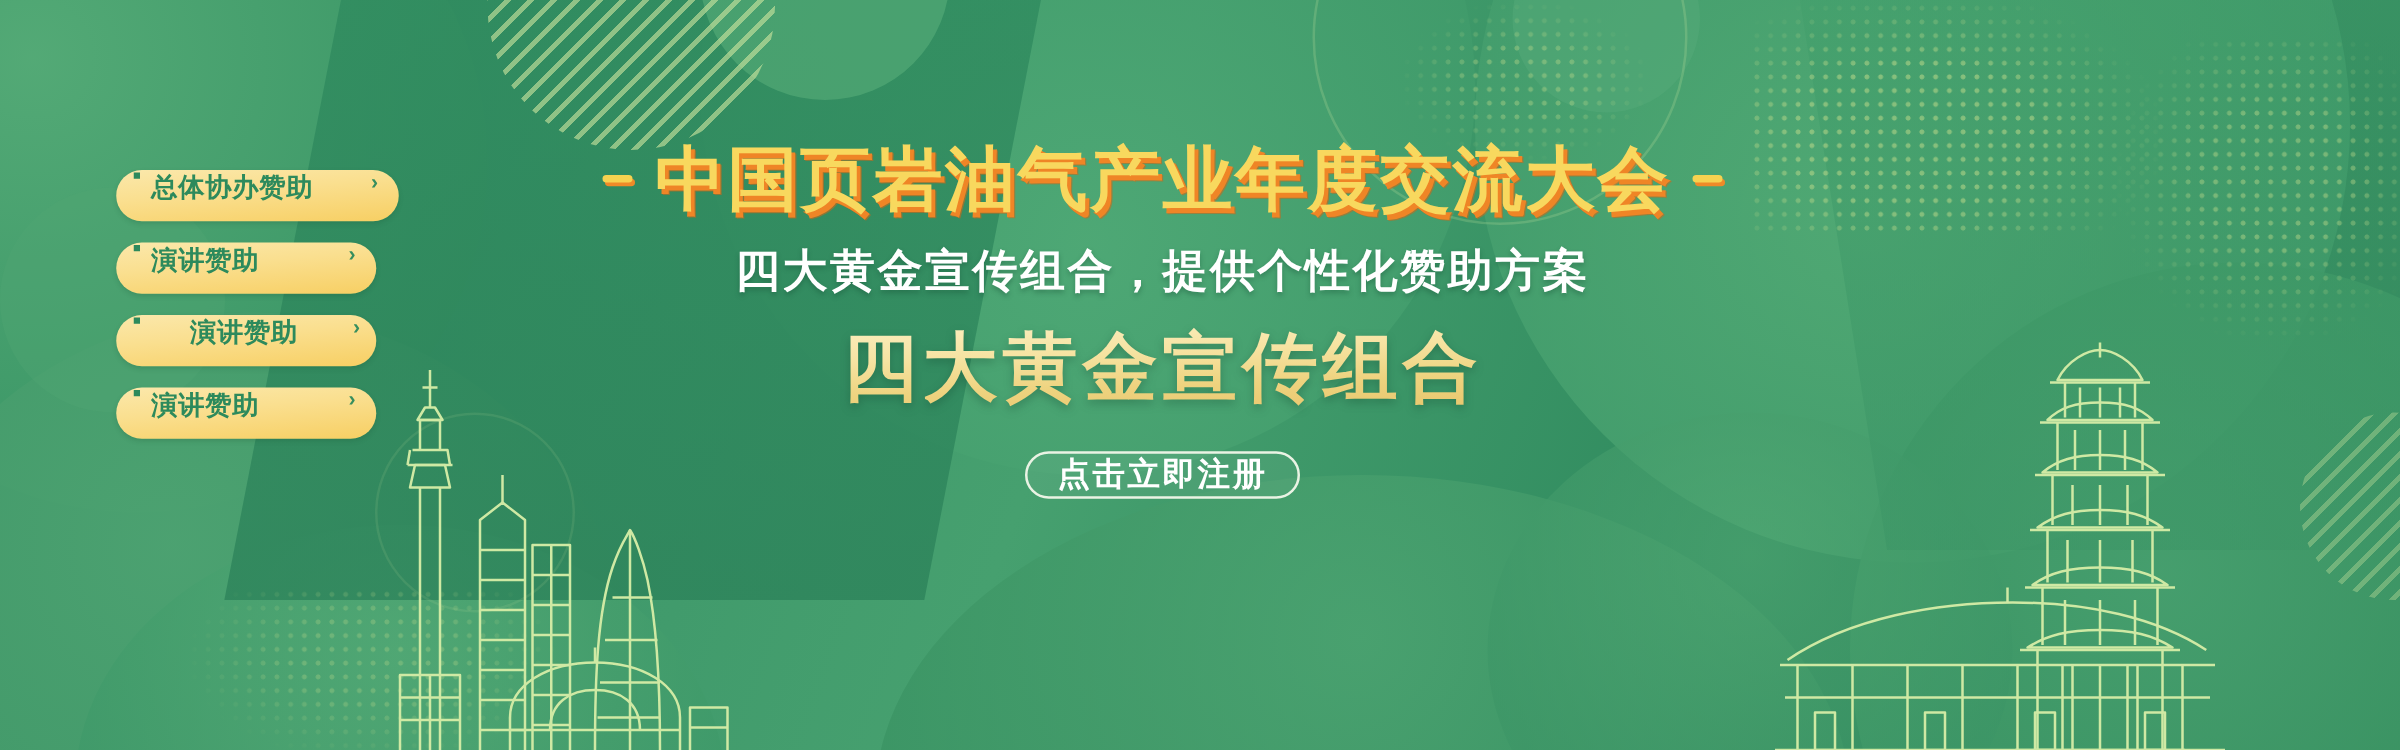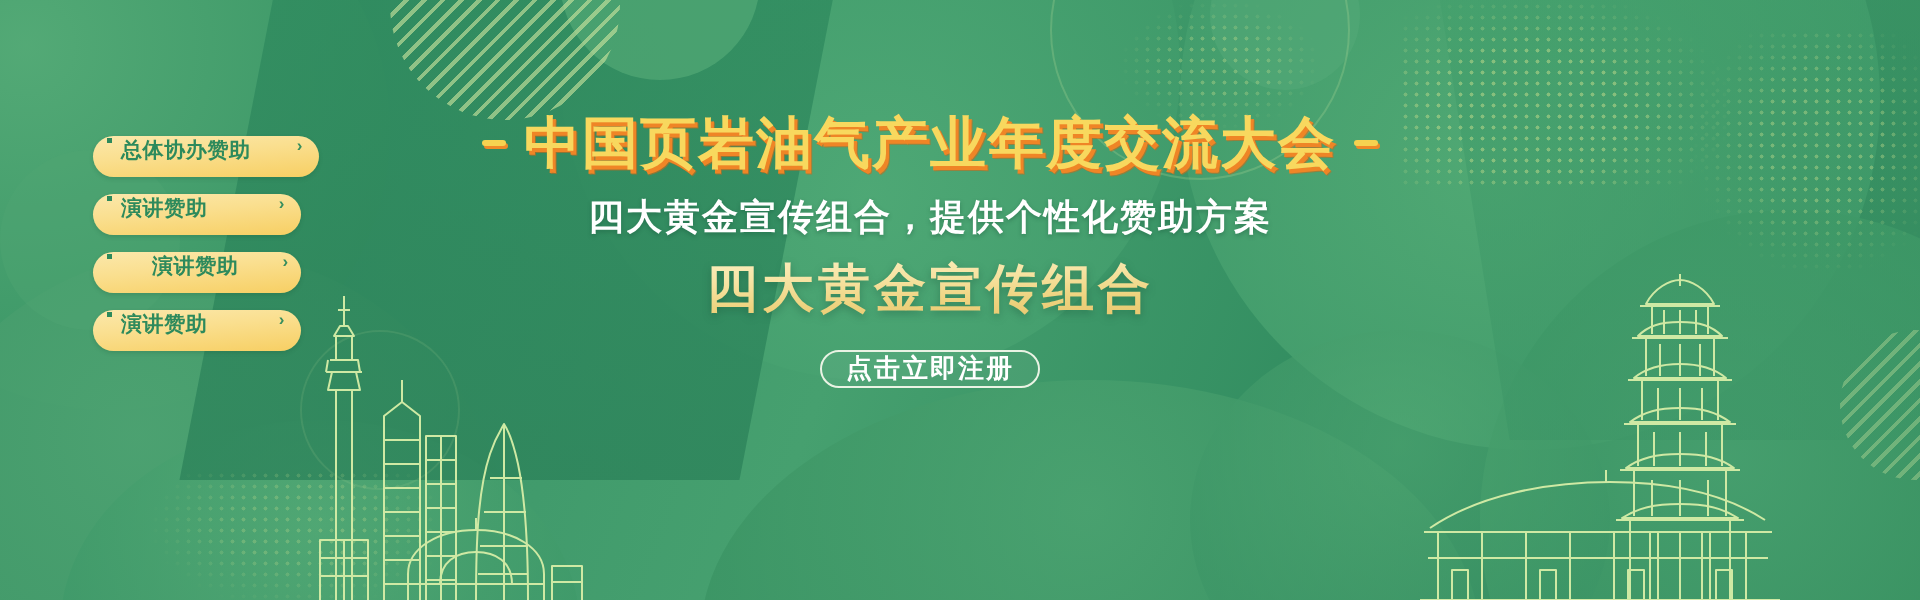--- a/index.html
+++ b/index.html
@@ -107,21 +107,21 @@
     white-space:nowrap;
   }
 
   .sub-title{
     margin-top:18px;font-size:36px;font-weight:bold;letter-spacing:2px;
     color:#ffffff;white-space:nowrap;
     text-shadow:0 2px 4px rgba(18,70,45,.35);
   }
 
   .gold-line{
-    margin-top:12px;font-size:52px;font-weight:bold;letter-spacing:4px;
+    margin-top:12px;font-size:60px;font-weight:bold;letter-spacing:4px;
     white-space:nowrap;
     background:linear-gradient(178deg,#fdf3cd 0%,#f6e3a2 38%,#eed37f 62%,#e4bf63 100%);
     -webkit-background-clip:text;background-clip:text;
     -webkit-text-fill-color:transparent;color:transparent;
     filter:drop-shadow(0 3px 4px rgba(18,70,45,.35));
   }
 
   .cta{
     margin:26px auto 0;width:220px;height:38px;border-radius:27px;
     border:2px solid #eaf3e4;display:flex;align-items:center;justify-content:center;

